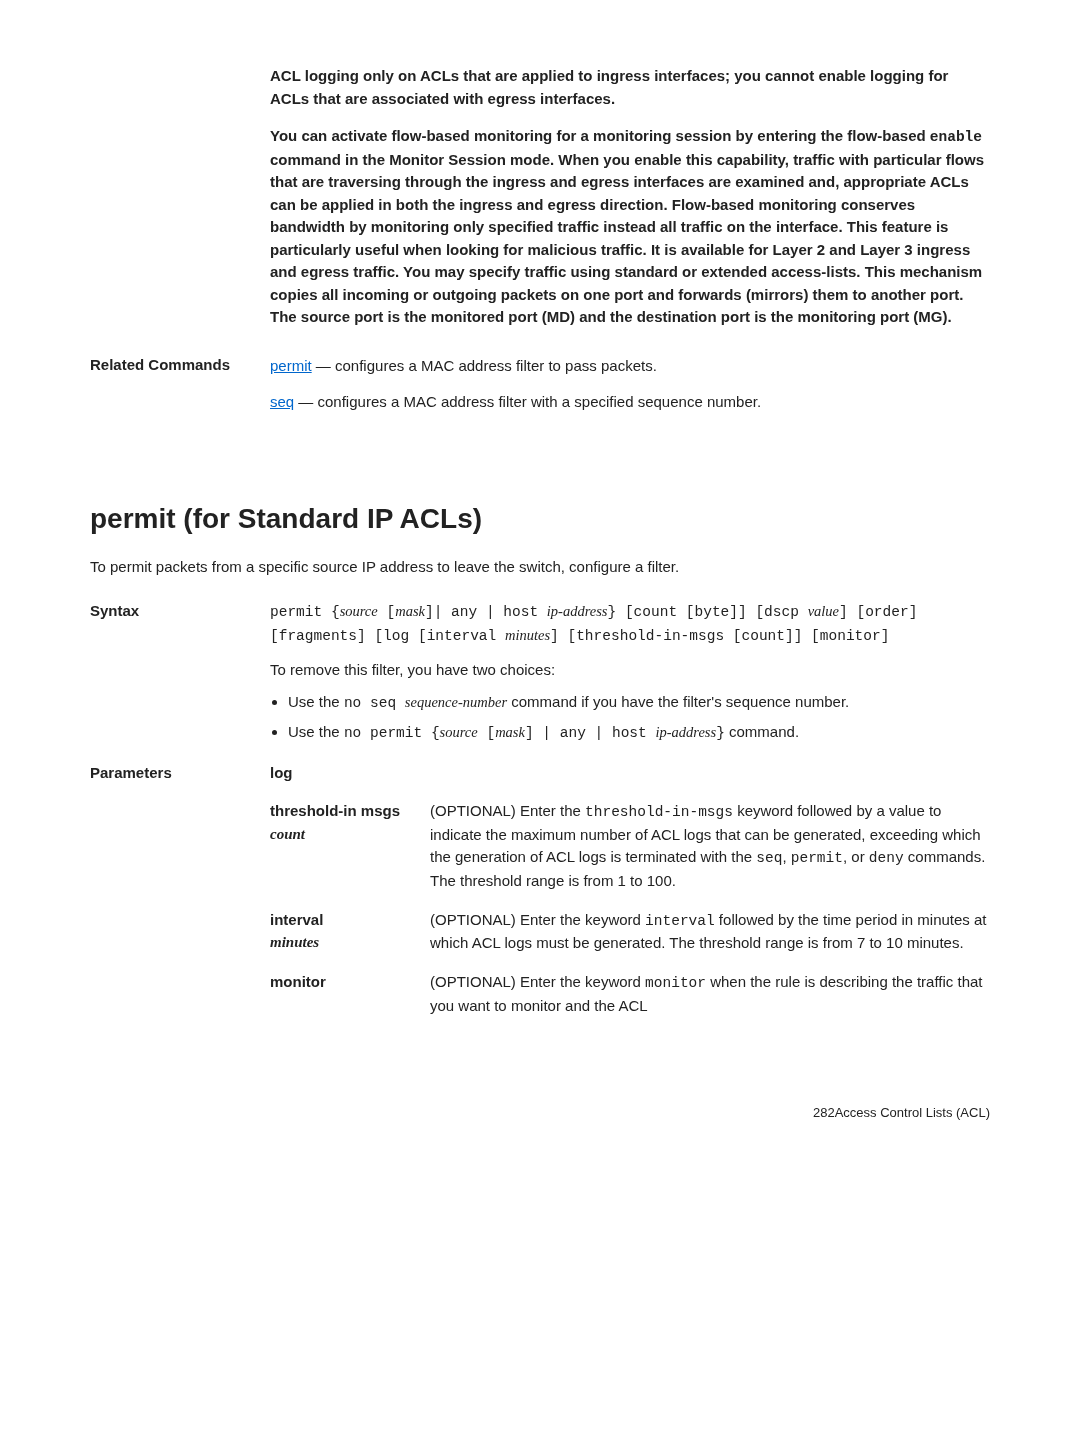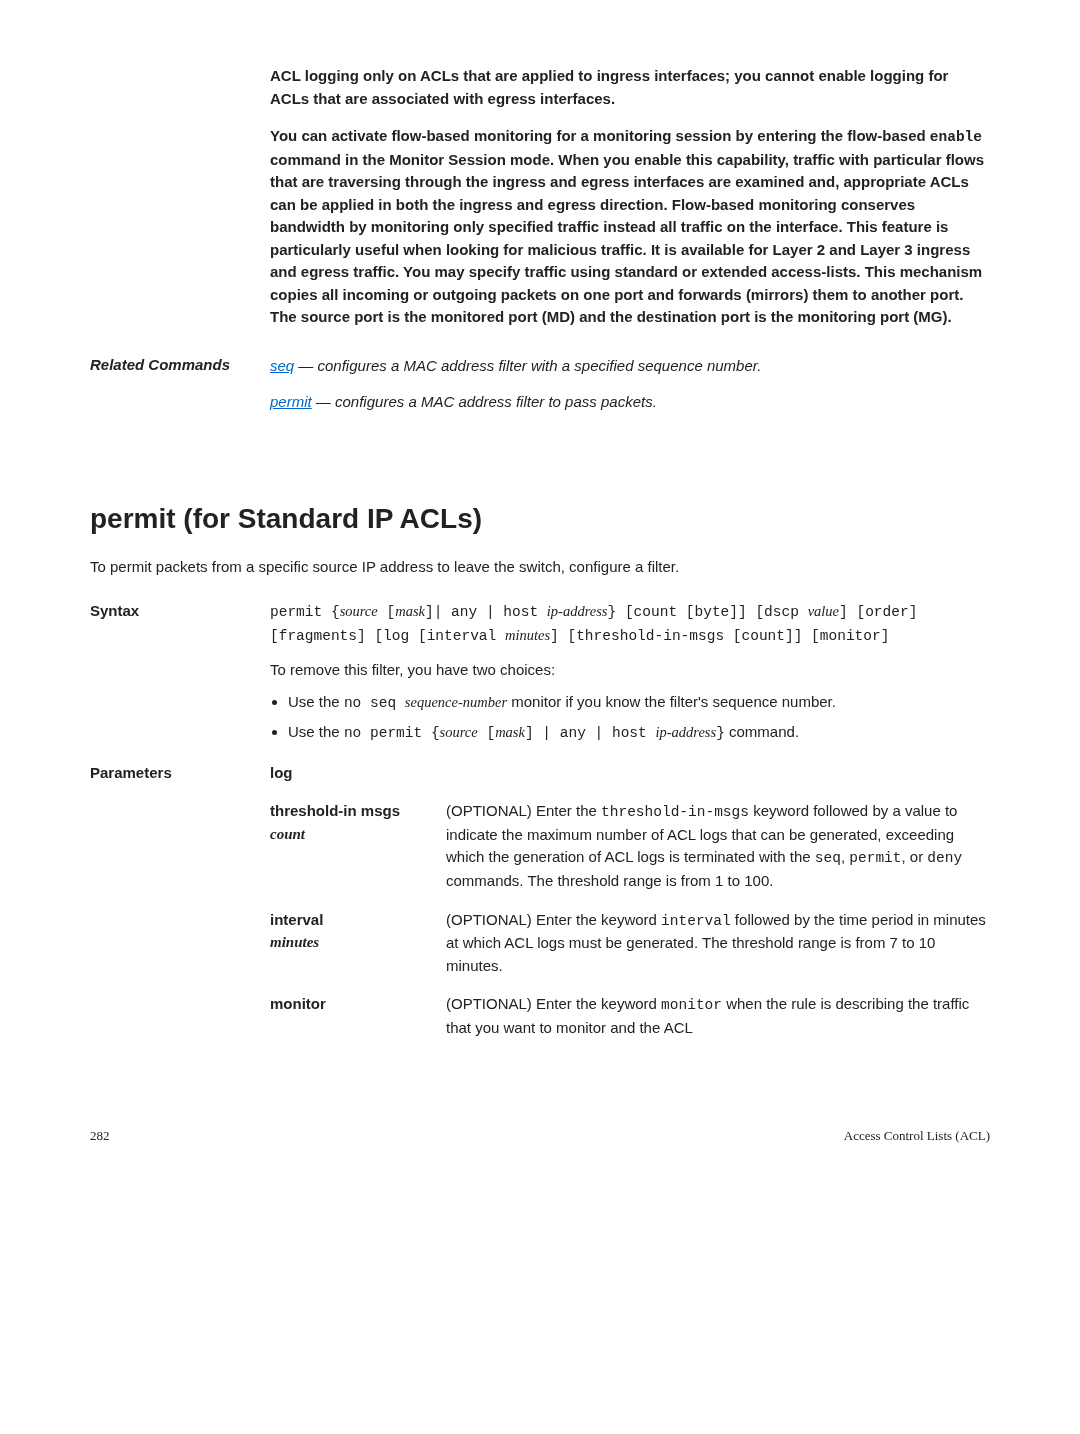--- a/index.html
+++ b/index.html
@@ -12,21 +12,20 @@
   font-size: 15px;
   line-height: 1.5;
 }
 .indent-block {
   margin-left: 180px;
   font-weight: bold;
 }
 .related-row {
   display: flex;
   margin-top: 26px;
-  font-style: italic;
 }
 .related-label {
   width: 180px;
   flex-shrink: 0;
   font-weight: 600;
   line-height: 1.35;
 }
 .related-content p {
   margin: 0 0 14px 0;
 }
@@ -68,70 +67,68 @@
 li {
   margin-bottom: 6px;
 }
 .param-table {
   display: flex;
   flex-direction: column;
 }
 .param-row {
   display: flex;
   margin-bottom: 16px;
-  gap: 16px;
 }
 .param-name {
   width: 160px;
   flex-shrink: 0;
   font-weight: 600;
 }
 .param-name .ital {
   font-style: italic;
 }
 .param-desc {
   flex: 1;
 }
 .footer {
   display: flex;
-  justify-content: space-between;
+  justify-content: flex-end;
   margin-top: 70px;
   font-size: 13px;
-  font-family: Liberation Serif, serif;
 }
 .ital { font-style: italic; font-family: Liberation Serif, serif; }
 </style>
 </head>
 <body>
 
 <div class="indent-block">
   <p>ACL logging only on ACLs that are applied to ingress interfaces; you cannot enable logging for ACLs that are associated with egress interfaces.</p>
   <p>
     <span>You can activate flow-based monitoring for a monitoring session by entering the flow-based </span><span class="mono">enable</span><span> command in the Monitor Session mode. When you enable this capability, traffic with particular flows that are traversing through the ingress and egress interfaces are examined and, appropriate ACLs can be applied in both the ingress and egress direction. Flow-based monitoring conserves bandwidth by monitoring only specified traffic instead all traffic on the interface. This feature is particularly useful when looking for malicious traffic. It is available for Layer 2 and Layer 3 ingress and egress traffic. You may specify traffic using standard or extended access-lists. This mechanism copies all incoming or outgoing packets on one port and forwards (mirrors) them to another port. The source port is the monitored port (MD) and the destination port is the monitoring port (MG).</span>
   </p>
 </div>
 
 <div class="related-row">
   <div class="related-label">Related Commands</div>
   <div class="related-content">
+    <p><a href="#">permit</a><span> — configures a MAC address filter to pass packets.</span></p>
     <p><a href="#">seq</a><span> — configures a MAC address filter with a specified sequence number.</span></p>
-    <p><a href="#">permit</a><span> — configures a MAC address filter to pass packets.</span></p>
   </div>
 </div>
 
 <h1>permit (for Standard IP ACLs)</h1>
 <p class="subhead">To permit packets from a specific source IP address to leave the switch, configure a filter.</p>
 
 <div class="syntax-row">
   <div class="section-label">Syntax</div>
   <div class="syntax-content">
     <div class="mono"><span>permit {</span><span class="ital">source</span><span> [</span><span class="ital">mask</span><span>]| any | host </span><span class="ital">ip-address</span><span>} [count [byte]] [dscp </span><span class="ital">value</span><span>] [order] [fragments] [log [interval </span><span class="ital">minutes</span><span>] [threshold-in-msgs [count]] [monitor]</span></div>
     <p>To remove this filter, you have two choices:</p>
     <ul>
-      <li><span>Use the </span><span class="mono">no seq </span><span class="mono ital">sequence-number</span><span> monitor if you know the filter's sequence number.</span></li>
+      <li><span>Use the </span><span class="mono">no seq </span><span class="mono ital">sequence-number</span><span> command if you have the filter's sequence number.</span></li>
       <li><span>Use the </span><span class="mono">no permit {</span><span class="mono ital">source</span><span class="mono"> [</span><span class="mono ital">mask</span><span class="mono">] | any | host </span><span class="mono ital">ip-address</span><span class="mono">}</span><span> command.</span></li>
     </ul>
   </div>
 </div>
 
 <div class="params-row">
   <div class="section-label">Parameters</div>
   <div class="param-table">
 
     <div class="param-row">

